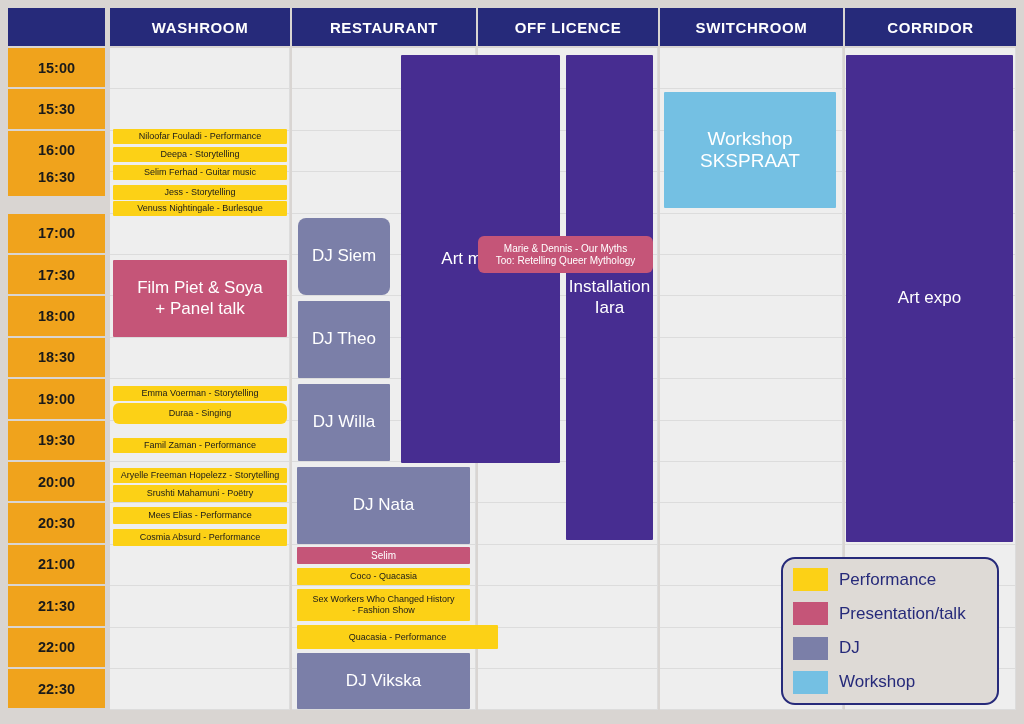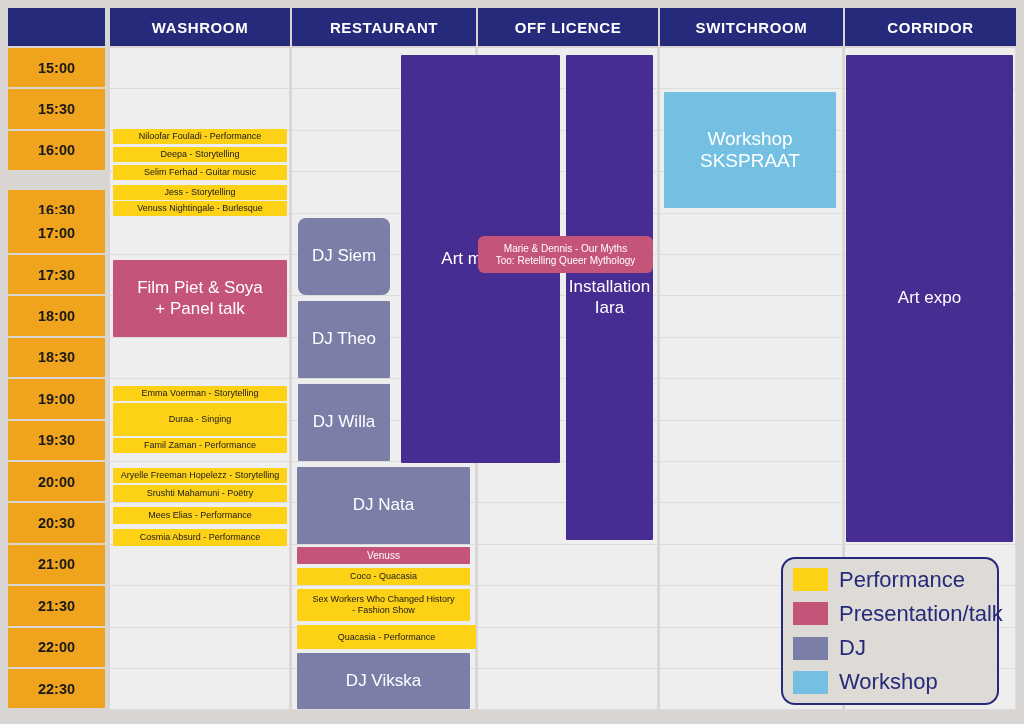--- a/index.html
+++ b/index.html
@@ -97,21 +97,21 @@
     align-items: center;
     height: 25px;
   }
   .legend-swatch {
     width: 35px; height: 23px;
     margin-right: 11px;
     flex: none;
   }
   .legend-text {
     color: #262a7a;
-    font-size: 22px;
+    font-size: 17px;
     white-space: nowrap;
   }
 </style>
 </head>
 <body>
 
 <div id="schedule-root">
 
   <div class="hdr-corner"></div>
 
@@ -120,21 +120,21 @@
       <div class="hdr-cell" style="left: 292px; width: 184px;">RESTAURANT</div>
       <div class="hdr-cell" style="left: 478px; width: 180px;">OFF LICENCE</div>
       <div class="hdr-cell" style="left: 660px; width: 183px;">SWITCHROOM</div>
       <div class="hdr-cell" style="left: 845px; width: 171px;">CORRIDOR</div>
     </div>
 
   <div id="times">
       <div class="time-cell" style="top: 48px; height: 39.4px;">15:00</div>
       <div class="time-cell" style="top: 89.4px; height: 39.4px;">15:30</div>
       <div class="time-cell" style="top: 130.8px; height: 39.4px;">16:00</div>
-      <div class="time-cell" style="top: 190px; height: 39.4px; text-align: center;">16:30</div>
+      <div class="time-cell" style="top: 157px; height: 39.4px; text-align: center;">16:30</div>
       <div class="time-cell" style="top: 213.6px; height: 39.4px;">17:00</div>
       <div class="time-cell" style="top: 255px; height: 39.4px;">17:30</div>
       <div class="time-cell" style="top: 296.4px; height: 39.4px;">18:00</div>
       <div class="time-cell" style="top: 337.8px; height: 39.4px;">18:30</div>
       <div class="time-cell" style="top: 379.2px; height: 39.4px;">19:00</div>
       <div class="time-cell" style="top: 420.6px; height: 39.4px;">19:30</div>
       <div class="time-cell" style="top: 462px; height: 39.4px;">20:00</div>
       <div class="time-cell" style="top: 503.4px; height: 39.4px;">20:30</div>
       <div class="time-cell" style="top: 544.8px; height: 39.4px;">21:00</div>
       <div class="time-cell" style="top: 586.2px; height: 39.4px;">21:30</div>
@@ -241,21 +241,21 @@
       <div class="event ev-performance" style="left: 113px; top: 201px; width: 174px; height: 15px;">
         <span class="ev-label">Venuss Nightingale - Burlesque</span>
       </div>
       <div class="event ev-presentation ev-big-pres" style="left: 113px; top: 260px; width: 174px; height: 77px;">
         <span class="ev-label">Film Piet &amp; Soya
 + Panel talk</span>
       </div>
       <div class="event ev-performance" style="left: 113px; top: 386px; width: 174px; height: 15px;">
         <span class="ev-label">Emma Voerman - Storytelling</span>
       </div>
-      <div class="event ev-performance" style="left: 113px; top: 403px; width: 174px; height: 33px;">
+      <div class="event ev-performance" style="left: 113px; top: 403px; width: 174px; height: 21px; border-radius: 6px;">
         <span class="ev-label">Duraa - Singing</span>
       </div>
       <div class="event ev-performance" style="left: 113px; top: 420px; width: 174px; height: 15px; margin-top: 48px;">
         <span class="ev-label">Aryelle Freeman Hopelezz - Storytelling</span>
       </div>
       <div class="event ev-performance" style="left: 113px; top: 438px; width: 174px; height: 15px;">
         <span class="ev-label">Famil Zaman - Performance</span>
       </div>
       <div class="event ev-performance" style="left: 113px; top: 485px; width: 174px; height: 17px;">
         <span class="ev-label">Srushti Mahamuni - Poëtry</span>
@@ -272,30 +272,30 @@
       <div class="event ev-dj" style="left: 298px; top: 301px; width: 92px; height: 77px;">
         <span class="ev-label">DJ Theo</span>
       </div>
       <div class="event ev-dj" style="left: 298px; top: 384px; width: 92px; height: 77px;">
         <span class="ev-label">DJ Willa</span>
       </div>
       <div class="event ev-dj" style="left: 297px; top: 467px; width: 173px; height: 77px;">
         <span class="ev-label">DJ Nata</span>
       </div>
       <div class="event ev-presentation ev-small-pres" style="left: 297px; top: 547px; width: 173px; height: 17px;">
-        <span class="ev-label">Venuss</span>
+        <span class="ev-label">Selim</span>
       </div>
       <div class="event ev-performance" style="left: 297px; top: 568px; width: 173px; height: 17px;">
         <span class="ev-label">Coco - Quacasia</span>
       </div>
       <div class="event ev-performance" style="left: 297px; top: 589px; width: 173px; height: 32px;">
         <span class="ev-label">Sex Workers Who Changed History
 - Fashion Show</span>
       </div>
-      <div class="event ev-performance" style="left: 297px; top: 625px; width: 179px; height: 24px;">
+      <div class="event ev-performance" style="left: 297px; top: 625px; width: 201px; height: 24px;">
         <span class="ev-label">Quacasia - Performance</span>
       </div>
       <div class="event ev-dj" style="left: 297px; top: 653px; width: 173px; height: 56px;">
         <span class="ev-label">DJ Vikska</span>
       </div>
       <div class="event ev-art" style="left: 401px; top: 55px; width: 159px; height: 408px;">
         <span class="ev-label">Art market</span>
       </div>
       <div class="event ev-art" style="left: 566px; top: 55px; width: 87px; height: 485px;">
         <span class="ev-label">Installation

